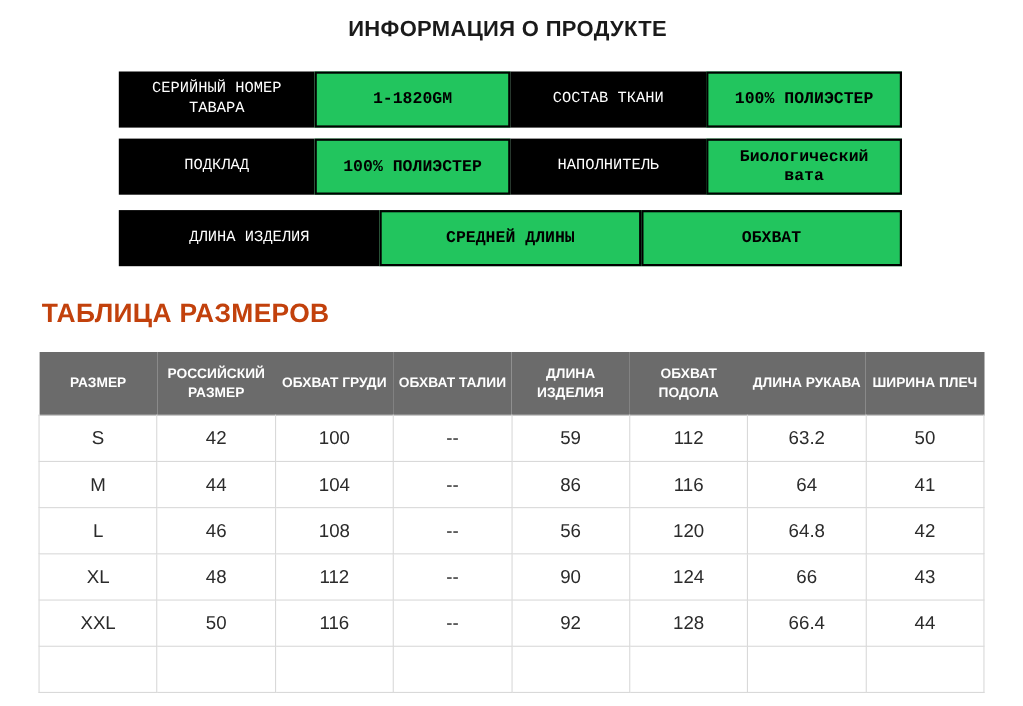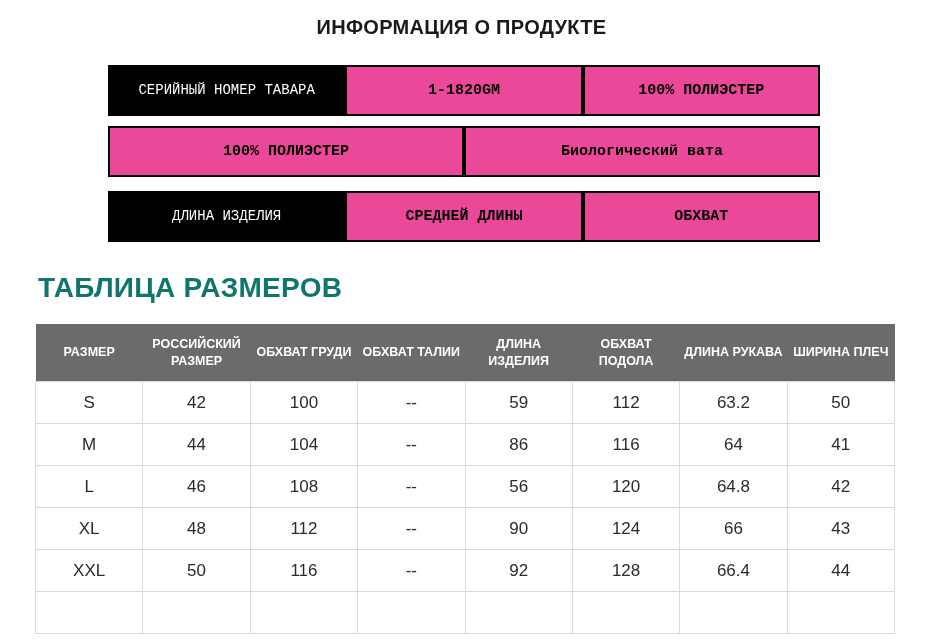--- a/index.html
+++ b/index.html
@@ -20,29 +20,29 @@
   .info-grid { width:712px; margin:26px 0 0 108px;font-family:Liberation Mono, monospace; }
   .info-row { display:flex; height:51px; margin-bottom:10px; }
   .info-row.row-3 { margin-top:14px; margin-bottom:0; }
   .info-label {
     flex:1; background:#000000; color:#ffffff;
     display:flex; align-items:center; justify-content:center;
     text-align:center; font-size:14px; line-height:1.25; padding:0 10px;
     box-sizing:border-box;
   }
   .info-value {
-    flex:1; background:#ec4899; border:2px solid #000000; color:#000000;
+    flex:1; background:#22c55e; border:2px solid #000000; color:#000000;
     display:flex; align-items:center; justify-content:center;
     text-align:center; font-size:15px; font-weight:bold; line-height:1.2;
     padding:0 8px; box-sizing:border-box;
   }
 
   .section-title {
     margin:30px 0 0 38px;
-    font-size:28px; font-weight:bold; color:#0f766e;
+    font-size:24px; font-weight:bold; color:#c2410c;
     letter-spacing:0.3px;
   }
 
   .size-table {
     width:860px; margin:20px 0 0 35px;
     border-collapse:collapse; table-layout:fixed;
   }
   .size-table th {
     background:#6b6b6b; color:#ffffff;
     font-size:12.5px; font-weight:bold; line-height:1.3;
@@ -60,24 +60,27 @@
 <body>
 
 <div class="page">
 
   <h1 class="page-title">ИНФОРМАЦИЯ О ПРОДУКТЕ</h1>
 
   <div class="info-grid">
     <div class="info-row">
       <div class="info-label">СЕРИЙНЫЙ НОМЕР ТАВАРА</div>
       <div class="info-value">1-1820GM</div>
+      <div class="info-label">СОСТАВ ТКАНИ</div>
       <div class="info-value">100% ПОЛИЭСТЕР</div>
     </div>
     <div class="info-row">
+      <div class="info-label">ПОДКЛАД</div>
       <div class="info-value">100% ПОЛИЭСТЕР</div>
+      <div class="info-label">НАПОЛНИТЕЛЬ</div>
       <div class="info-value">Биологический вата</div>
     </div>
     <div class="info-row row-3">
       <div class="info-label">ДЛИНА ИЗДЕЛИЯ</div>
       <div class="info-value">СРЕДНЕЙ ДЛИНЫ</div>
       <div class="info-value">ОБХВАТ</div>
     </div>
   </div>
 
   <h2 class="section-title">ТАБЛИЦА РАЗМЕРОВ</h2>

